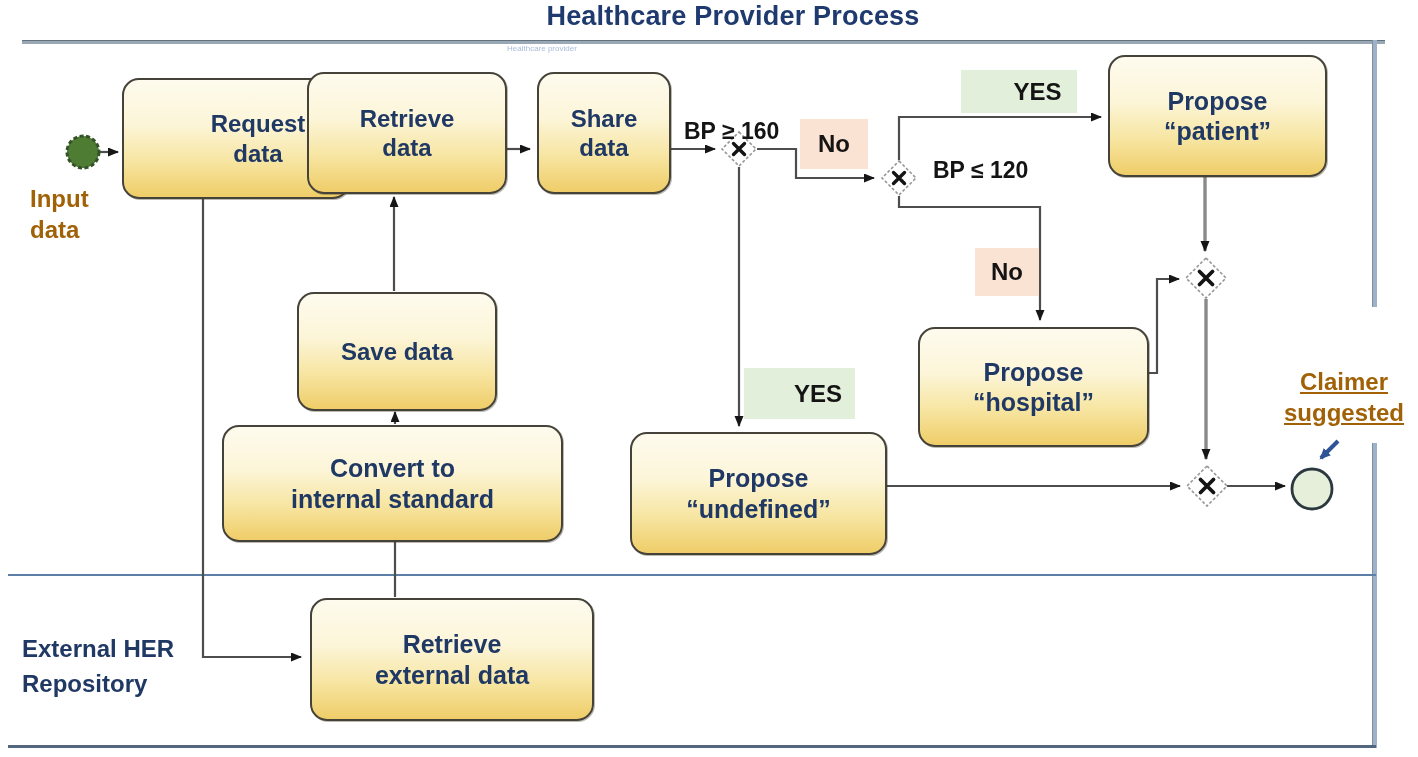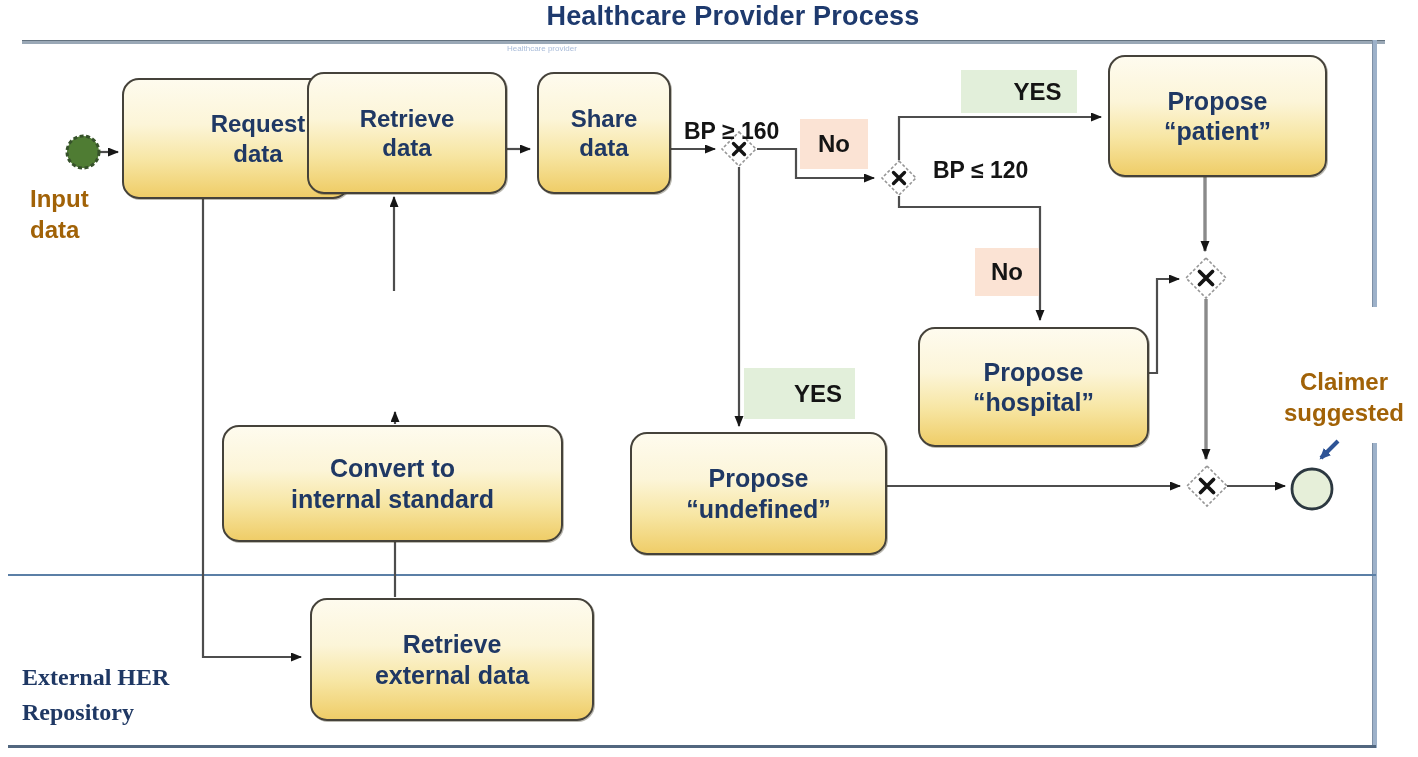--- a/index.html
+++ b/index.html
@@ -34,21 +34,21 @@
     display:flex;align-items:center;justify-content:center;
     font-weight:bold;font-size:24px;color:#141414;z-index:3;
   }
   .chip.yes{background:#e2efda;padding-left:37px;}
   .chip.no{background:#fbe3d4;}
   .cond{font-size:23px;z-index:3;font-weight:bold;color:#141414;}
   .lane-label{
     font-size:24px;font-weight:bold;color:#1f3864;line-height:1.45;white-space:pre-line;z-index:3;
   }
   .event-label{font-size:24px;font-weight:bold;color:#a16207;line-height:1.3;white-space:pre-line;z-index:3;}
-  .end-label{text-align:center;}
+  .end-label{text-align:center;text-decoration:underline;}
 </style>
 </head>
 <body>
 
 <div class="stage">
 
   <div class="abs border-line top-border"></div>
   <div class="abs border-line right-border-1"></div>
   <div class="abs border-line right-border-2"></div>
   <div class="abs border-line lane-divider"></div>
@@ -113,20 +113,21 @@
       </g>
     </g>
   </svg>
 
   <div class="abs task" style="left:122px;top:78px;width:180px;height:117px;padding-left:44px;">Request
 data</div>
   <div class="abs task" style="left:307px;top:72px;width:196px;height:118px;">Retrieve
 data</div>
   <div class="abs task" style="left:537px;top:72px;width:130px;height:118px;">Share
 data</div>
+  <div class="abs task" style="left:297px;top:292px;width:196px;height:115px;">Save data</div>
   <div class="abs task big" style="left:222px;top:425px;width:337px;height:113px;">Convert to
 internal standard</div>
   <div class="abs task big" style="left:310px;top:598px;width:280px;height:119px;">Retrieve
 external data</div>
   <div class="abs task big" style="left:630px;top:432px;width:253px;height:119px;">Propose
 “undefined”</div>
   <div class="abs task big" style="left:1108px;top:55px;width:215px;height:118px;">Propose
 “patient”</div>
   <div class="abs task big" style="left:918px;top:327px;width:227px;height:116px;">Propose
 “hospital”</div>
@@ -137,16 +138,16 @@
 suggested</div>
 
   <div class="abs cond" style="left:684px;top:86px;margin-top:32px;">BP ≥ 160</div>
   <div class="abs cond" style="left:933px;top:157px;">BP ≤ 120</div>
 
   <div class="abs chip no" style="left:800px;top:119px;width:68px;height:50px;">No</div>
   <div class="abs chip yes" style="left:961px;top:70px;width:79px;height:43px;">YES</div>
   <div class="abs chip no" style="left:975px;top:248px;width:64px;height:48px;">No</div>
   <div class="abs chip yes" style="left:744px;top:368px;width:74px;height:51px;">YES</div>
 
-  <div class="abs lane-label" style="left:22px;top:660px;font-family:Liberation Serif, serif;">External HER
+  <div class="abs lane-label" style="left:22px;top:632px;">External HER
 Repository</div>
 
 </div>
 
 </body></html>

